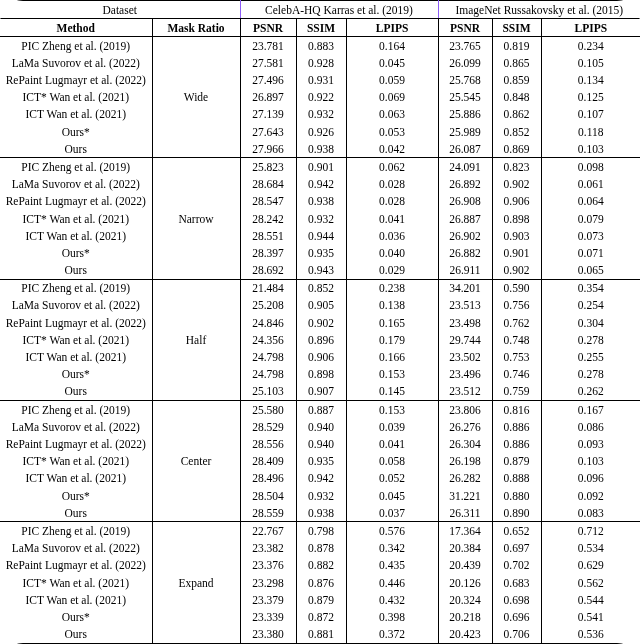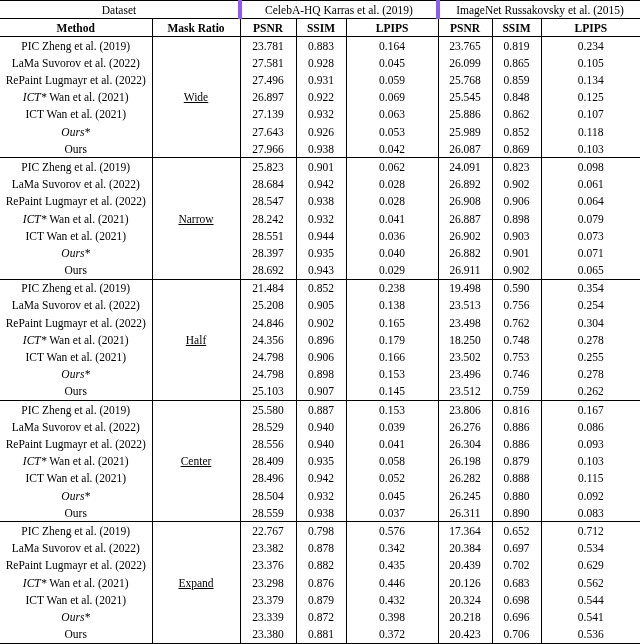--- a/index.html
+++ b/index.html
@@ -6,20 +6,21 @@
     margin: 0;
     padding: 0;
     background: #ffffff;
     width: 640px;
   }
   .page {
     width: 640px;
     height: 644px;
     background: #ffffff;
     overflow: hidden;
+    border-radius: 23px;
   }
   table.results {
     width: 640px;
     height: 644px;
     border-collapse: collapse;
     table-layout: fixed;
     font-family: "Liberation Serif", "DejaVu Serif", serif;
     font-size: 11.5px;
     color: #000000;
     border-top: 1px solid #000000;
@@ -28,32 +29,32 @@
   th, td {
     font-weight: normal;
     text-align: center;
     vertical-align: middle;
     padding: 0 2px;
     height: 17px;
     white-space: nowrap;
     overflow: hidden;
   }
   
-  thead tr.dataset-row th + th { border-left: 4px solid #8b5cf6; margin-left: 11px; }
+  thead tr.dataset-row th + th { border-left: 1px solid #8b5cf6; margin-left: 11px; }
   thead tr.metric-row th + th { border-left: 1px solid #000000; margin-top: 16px; }
-  td.col-mask { border-left: 1px solid #000000; border-right: 1px solid #000000; text-decoration: underline; }
+  td.col-mask { border-left: 1px solid #000000; border-right: 1px solid #000000; }
   td.col-val + td.col-val { border-left: 1px solid #000000; }
   td.col-val { border-left: 1px solid #000000; }
   td.col-method { border-right: 1px solid #000000; text-align: center; }
   
   thead tr.dataset-row th { border-bottom: 1px solid #000000; }
   thead tr.metric-row th { border-bottom: 1px solid #000000; font-weight: bold; }
   tbody tr.group-start td { border-top: 1px solid #000000; }
   tbody tr.group-start { border-top: 1px solid #000000; }
-  .ital { font-style: italic; }
+  .ital { }
 </style>
 </head>
 <body>
 
 <div class="page">
   <table class="results">
     <colgroup>
       <col style="width:152px">
       <col style="width:88px">
       <col style="width:56px">
@@ -208,21 +209,21 @@
           <td class="col-val">26.911</td>
           <td class="col-val">0.902</td>
           <td class="col-val">0.065</td>
         </tr>
         <tr class="group-start">
           <td class="col-method"><span>PIC</span> Zheng et al. (2019)</td>
           <td class="col-mask" rowspan="7">Half</td>
           <td class="col-val">21.484</td>
           <td class="col-val">0.852</td>
           <td class="col-val">0.238</td>
-          <td class="col-val">19.498</td>
+          <td class="col-val">34.201</td>
           <td class="col-val">0.590</td>
           <td class="col-val">0.354</td>
         </tr>
         <tr>
           <td class="col-method"><span>LaMa</span> Suvorov et al. (2022)</td>
           <td class="col-val">25.208</td>
           <td class="col-val">0.905</td>
           <td class="col-val">0.138</td>
           <td class="col-val">23.513</td>
           <td class="col-val">0.756</td>
@@ -235,21 +236,21 @@
           <td class="col-val">0.165</td>
           <td class="col-val">23.498</td>
           <td class="col-val">0.762</td>
           <td class="col-val">0.304</td>
         </tr>
         <tr>
           <td class="col-method"><span class="ital">ICT*</span> Wan et al. (2021)</td>
           <td class="col-val">24.356</td>
           <td class="col-val">0.896</td>
           <td class="col-val">0.179</td>
-          <td class="col-val">18.250</td>
+          <td class="col-val">29.744</td>
           <td class="col-val">0.748</td>
           <td class="col-val">0.278</td>
         </tr>
         <tr>
           <td class="col-method"><span>ICT</span> Wan et al. (2021)</td>
           <td class="col-val">24.798</td>
           <td class="col-val">0.906</td>
           <td class="col-val">0.166</td>
           <td class="col-val">23.502</td>
           <td class="col-val">0.753</td>
@@ -310,28 +311,28 @@
           <td class="col-val">0.879</td>
           <td class="col-val">0.103</td>
         </tr>
         <tr>
           <td class="col-method"><span>ICT</span> Wan et al. (2021)</td>
           <td class="col-val">28.496</td>
           <td class="col-val">0.942</td>
           <td class="col-val">0.052</td>
           <td class="col-val">26.282</td>
           <td class="col-val">0.888</td>
-          <td class="col-val">0.115</td>
+          <td class="col-val">0.096</td>
         </tr>
         <tr>
           <td class="col-method"><span class="ital">Ours*</span></td>
           <td class="col-val">28.504</td>
           <td class="col-val">0.932</td>
           <td class="col-val">0.045</td>
-          <td class="col-val">26.245</td>
+          <td class="col-val">31.221</td>
           <td class="col-val">0.880</td>
           <td class="col-val">0.092</td>
         </tr>
         <tr>
           <td class="col-method"><span>Ours</span></td>
           <td class="col-val">28.559</td>
           <td class="col-val">0.938</td>
           <td class="col-val">0.037</td>
           <td class="col-val">26.311</td>
           <td class="col-val">0.890</td>

